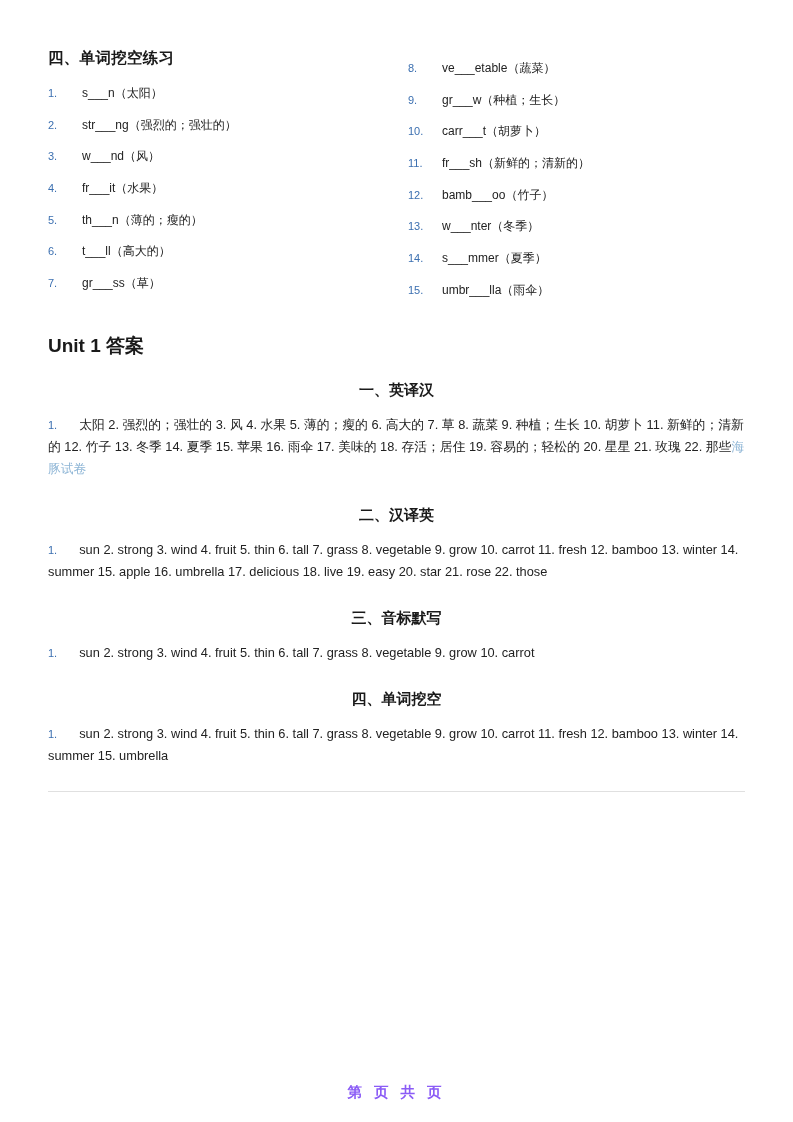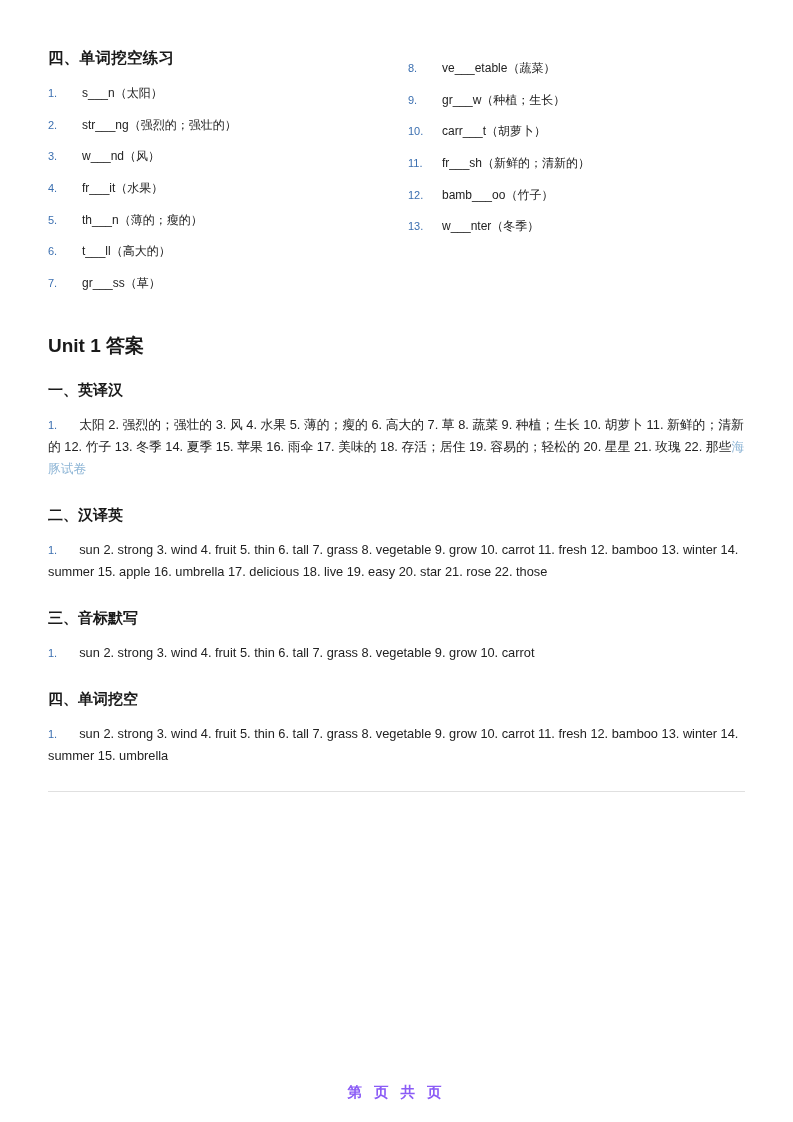--- a/index.html
+++ b/index.html
@@ -73,20 +73,21 @@
     font-size: 19px;
     font-weight: bold;
     color: #1a1a1a;
     margin: 20px 0 22px 0;
   }
   .sub-title {
     font-size: 15px;
     font-weight: bold;
     color: #1a1a1a;
     margin: 0 0 14px 0;
+    text-align: center;
   }
   .para {
     font-size: 12.8px;
     line-height: 1.72;
     color: #222222;
     margin: 0 0 26px 0;
     text-align: left;
   }
   .para .lead-num {
     color: #3b6fb0;
@@ -176,20 +177,28 @@
         <span class="q-text">fr___sh（新鲜的；清新的）</span>
       </div>
       <div class="q-item">
         <span class="q-num wide">12.</span>
         <span class="q-text">bamb___oo（竹子）</span>
       </div>
       <div class="q-item">
         <span class="q-num wide">13.</span>
         <span class="q-text">w___nter（冬季）</span>
       </div>
+      <div class="q-item">
+        <span class="q-num wide">14.</span>
+        <span class="q-text">s___mmer（夏季）</span>
+      </div>
+      <div class="q-item">
+        <span class="q-num wide">15.</span>
+        <span class="q-text">umbr___lla（雨伞）</span>
+      </div>
     </div>
 
   </div>
 
   <div>
     <h1 class="answer-title">Unit 1 答案</h1>
 
     <h3 class="sub-title">一、英译汉</h3>
     <p class="para">
       <span class="lead-num">1.</span><span>太阳 2. 强烈的；强壮的 3. 风 4. 水果 5. 薄的；瘦的 6. 高大的 7. 草 8. 蔬菜 9. 种植；生长 10. 胡萝卜 11. 新鲜的；清新的 12. 竹子 13. 冬季 14. 夏季 15. 苹果 16. 雨伞 17. 美味的 18. 存活；居住 19. 容易的；轻松的 20. 星星 21. 玫瑰 22. 那些</span><span class="watermark">海豚试卷</span>

